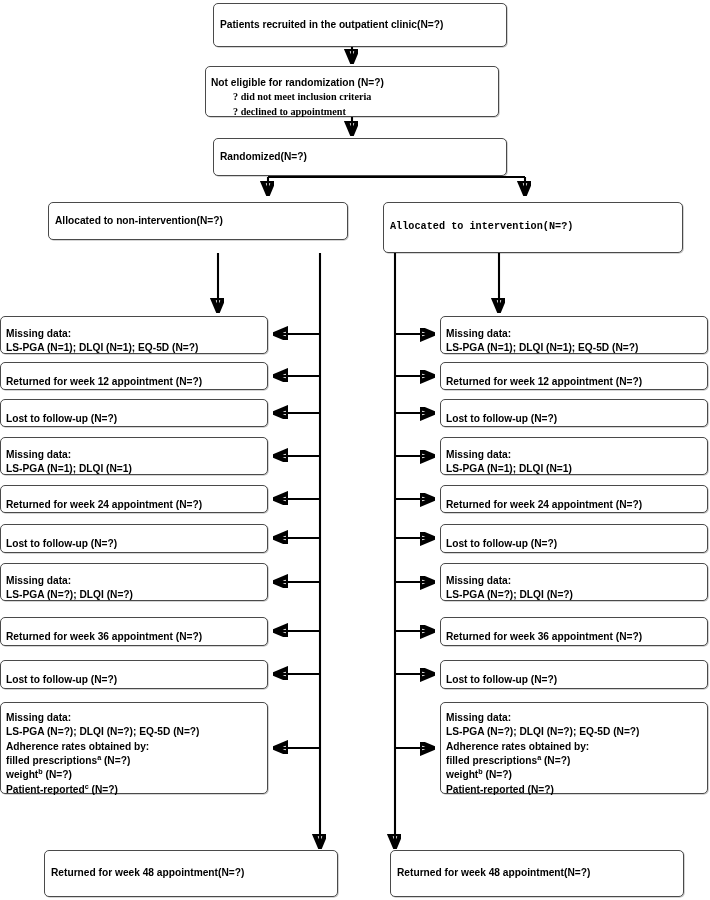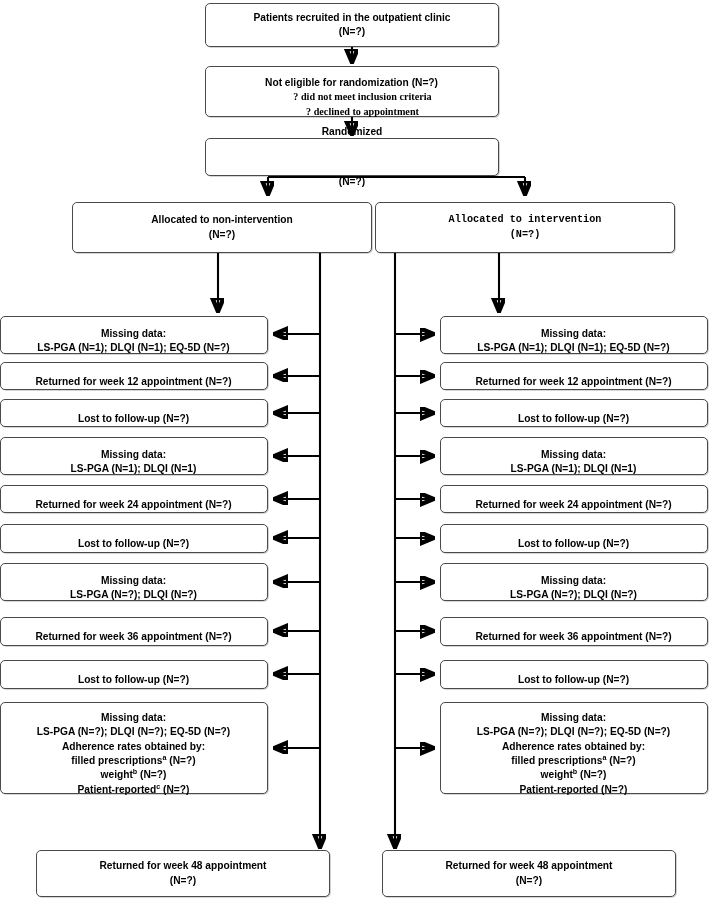--- a/index.html
+++ b/index.html
@@ -25,30 +25,30 @@
     border-radius: 5px;
     background: #ffffff;
     font-size: 10.2px;
     font-weight: bold;
     color: #000000;
     line-height: 1.42;
     box-shadow: 0.8px 0.8px 0 rgba(0,0,0,0.22);
   }
   .node.center {
     display: flex;
-    flex-direction: column;
+    flex-direction: row;
     align-items: center;
-    justify-content: center;
     text-align: center;
     padding: 4px 6px;
+    margin-left: 8px;
   }
   .node.leftal {
     display: flex;
     flex-direction: column;
-    align-items: center;
+    align-items: flex-start;
     justify-content: center;
     text-align: left;
     padding: 16px 6px 4px 5px;
   }
   .node .ln { white-space: nowrap; }
   .node .ind { padding-left: 22px; font-family: Liberation Serif, serif; }
   sup {
     font-size: 7.2px;
     vertical-align: super;
     line-height: 0;
@@ -123,26 +123,26 @@
     <div class="ln">Patients recruited in the outpatient clinic</div>
     <div class="ln">(N=?)</div>
   </div>
 
   <div class="node leftal" style="left:205px; top:66px; width:294px; height:51px;">
     <div class="ln">Not eligible for randomization (N=?)</div>
     <div class="ln ind">? did not meet inclusion criteria</div>
     <div class="ln ind">? declined to appointment</div>
   </div>
 
-  <div class="node center" style="left:205px; top:138px; width:294px; height:38px;gap:36px;">
+  <div class="node center" style="left:205px; top:138px; width:294px; height:38px;">
     <div class="ln">Randomized</div>
     <div class="ln">(N=?)</div>
   </div>
 
-  <div class="node center" style="left:72px; top:202px; width:300px; height:51px;">
+  <div class="node center" style="left:40px; top:202px; width:300px; height:38px;">
     <div class="ln">Allocated to non-intervention</div>
     <div class="ln">(N=?)</div>
   </div>
 
   <div class="node center" style="left:375px; top:202px; width:300px; height:51px;font-family:Liberation Mono, monospace;">
     <div class="ln">Allocated to intervention</div>
     <div class="ln">(N=?)</div>
   </div>
 
   <div id="steps-layer">

